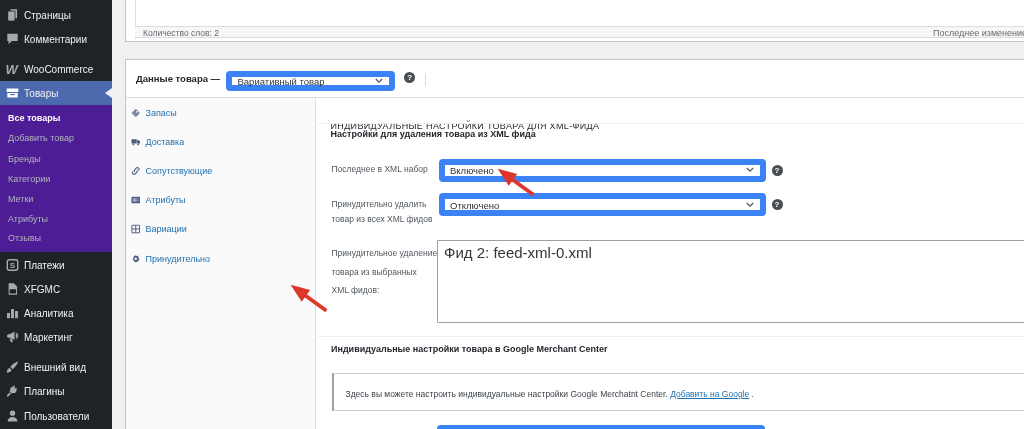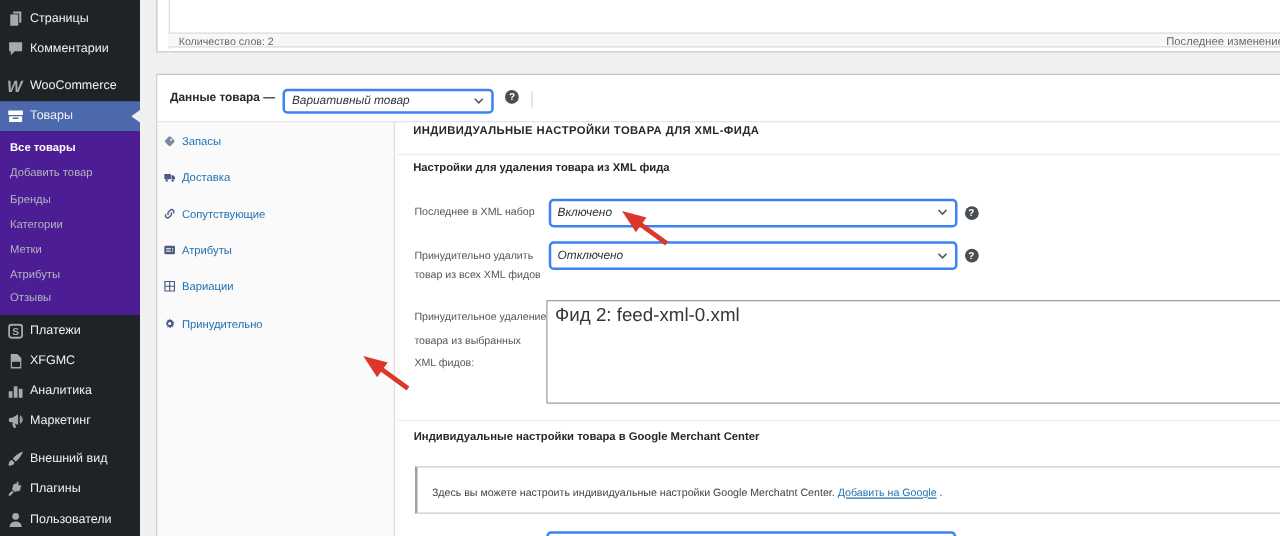--- a/index.html
+++ b/index.html
@@ -22,40 +22,40 @@
 
 #box1 { position:absolute; left:125px; top:-12px; width:1100px; height:54px; background:#fff; border:1px solid #c3c4c7; }
 #edborder { position:absolute; left:135px; top:0; width:1px; height:39px; background:#dcdcde; }
 #statusbar { position:absolute; left:135px; top:26.4px; width:1100px; height:11.4px; background:#f7f7f7; border-top:1px solid #dcdcde; border-bottom:1px solid #dcdcde; }
 #wordcount { position:absolute; left:143px; top:27.5px; font-size:8.5px; color:#646970; }
 #lastmod { position:absolute; left:933px; top:27.5px; font-size:9px; color:#646970; white-space:nowrap; }
 
 #box2 { position:absolute; left:125px; top:59px; width:1100px; height:600px; background:#fff; border:1px solid #c3c4c7; }
 #pdheader { position:absolute; left:0; top:0; width:1100px; height:38px; border-bottom:1px solid #ddd; background:#fff; }
 #pdtitle { position:absolute; left:10px; top:12.5px; font-size:9.5px; font-weight:bold; color:#23282d; }
-.wpselect { position:absolute; background:#fff; border:2px solid #3b82f6; border-radius:4px; color:#2c3338;font-style:italic; }
+.wpselect { position:absolute; background:#fff; border:6px solid #3b82f6; border-radius:4px; color:#2c3338; }
 .wpselect .val { position:absolute; left:5.5px; top:50%; transform:translateY(-50%); font-size:9.5px; white-space:nowrap; }
 .chev { position:absolute; right:6px; top:50%; transform:translateY(-50%); width:8px; height:6px; }
 #hdrsel { left:100px; top:11px; width:169px; height:19.5px; }
 .helptip { position:absolute; width:11px; height:11px; border-radius:50%; background:#494e54; color:#fff; font-size:8px; font-weight:bold; text-align:center; line-height:11px; }
 #hdrhelp { left:278.2px; top:12.3px; }
 #hdrsep { position:absolute; left:299px; top:13px; width:1px; height:12.5px; background:#d5d7da; }
 
 
 #tabcol { position:absolute; left:0; top:38px; width:189.5px; height:562px; background:#fafafa; border-right:1px solid #dfdfdf; }
 .tab { position:absolute; left:0; width:190.5px; height:29.2px; }
 .tab .ticon { position:absolute; left:4.5px; top:50%; transform:translateY(-50%); width:9.5px; height:9.5px; }
 .tab .ttxt { position:absolute; left:19.5px; top:50%; transform:translateY(-50%); font-size:9px; color:#2271b1; white-space:nowrap; }
 .tab.active { background:#e9e9e9; }
 .tab.active .ttxt { color:#50575e; }
 
 
 #panel { position:absolute; left:191.5px; top:38px; width:908px; height:562px; background:#fff; }
 .ptext { position:absolute; white-space:nowrap; }
-#phead { left:13px; top:1px; font-size:9px; font-weight:bold; color:#23282d; letter-spacing:0.35px; }
+#phead { left:13px; top:23px; font-size:9px; font-weight:normal; color:#23282d; letter-spacing:0.35px; }
 .prule { position:absolute; left:0; width:908px; height:1px; background:#eee; }
 #psub1 { left:13px; top:30.5px; font-size:9px; font-weight:bold; color:#23282d;text-align:right; }
 .flabel { position:absolute; left:14px; font-size:8.5px; color:#50575e; white-space:nowrap; }
 #sel1 { left:121px; top:60.5px; width:327.5px; height:23.5px; }
 #sel2 { left:121px; top:95.3px; width:327.5px; height:23px; }
 #help1 { left:454px; top:66.5px; }
 #help2 { left:454px; top:101px; }
 #ta { position:absolute; left:119.5px; top:142.4px; width:800px; height:83px; background:#fff; border:1px solid #9aa0a5; border-radius:1px; }
 #ta .tatxt { position:absolute; left:6px; top:3px; font-size:15px; color:#32373c; }
 #psub2 { left:13.5px; top:246.3px; font-size:9px; font-weight:bold; color:#23282d; }

